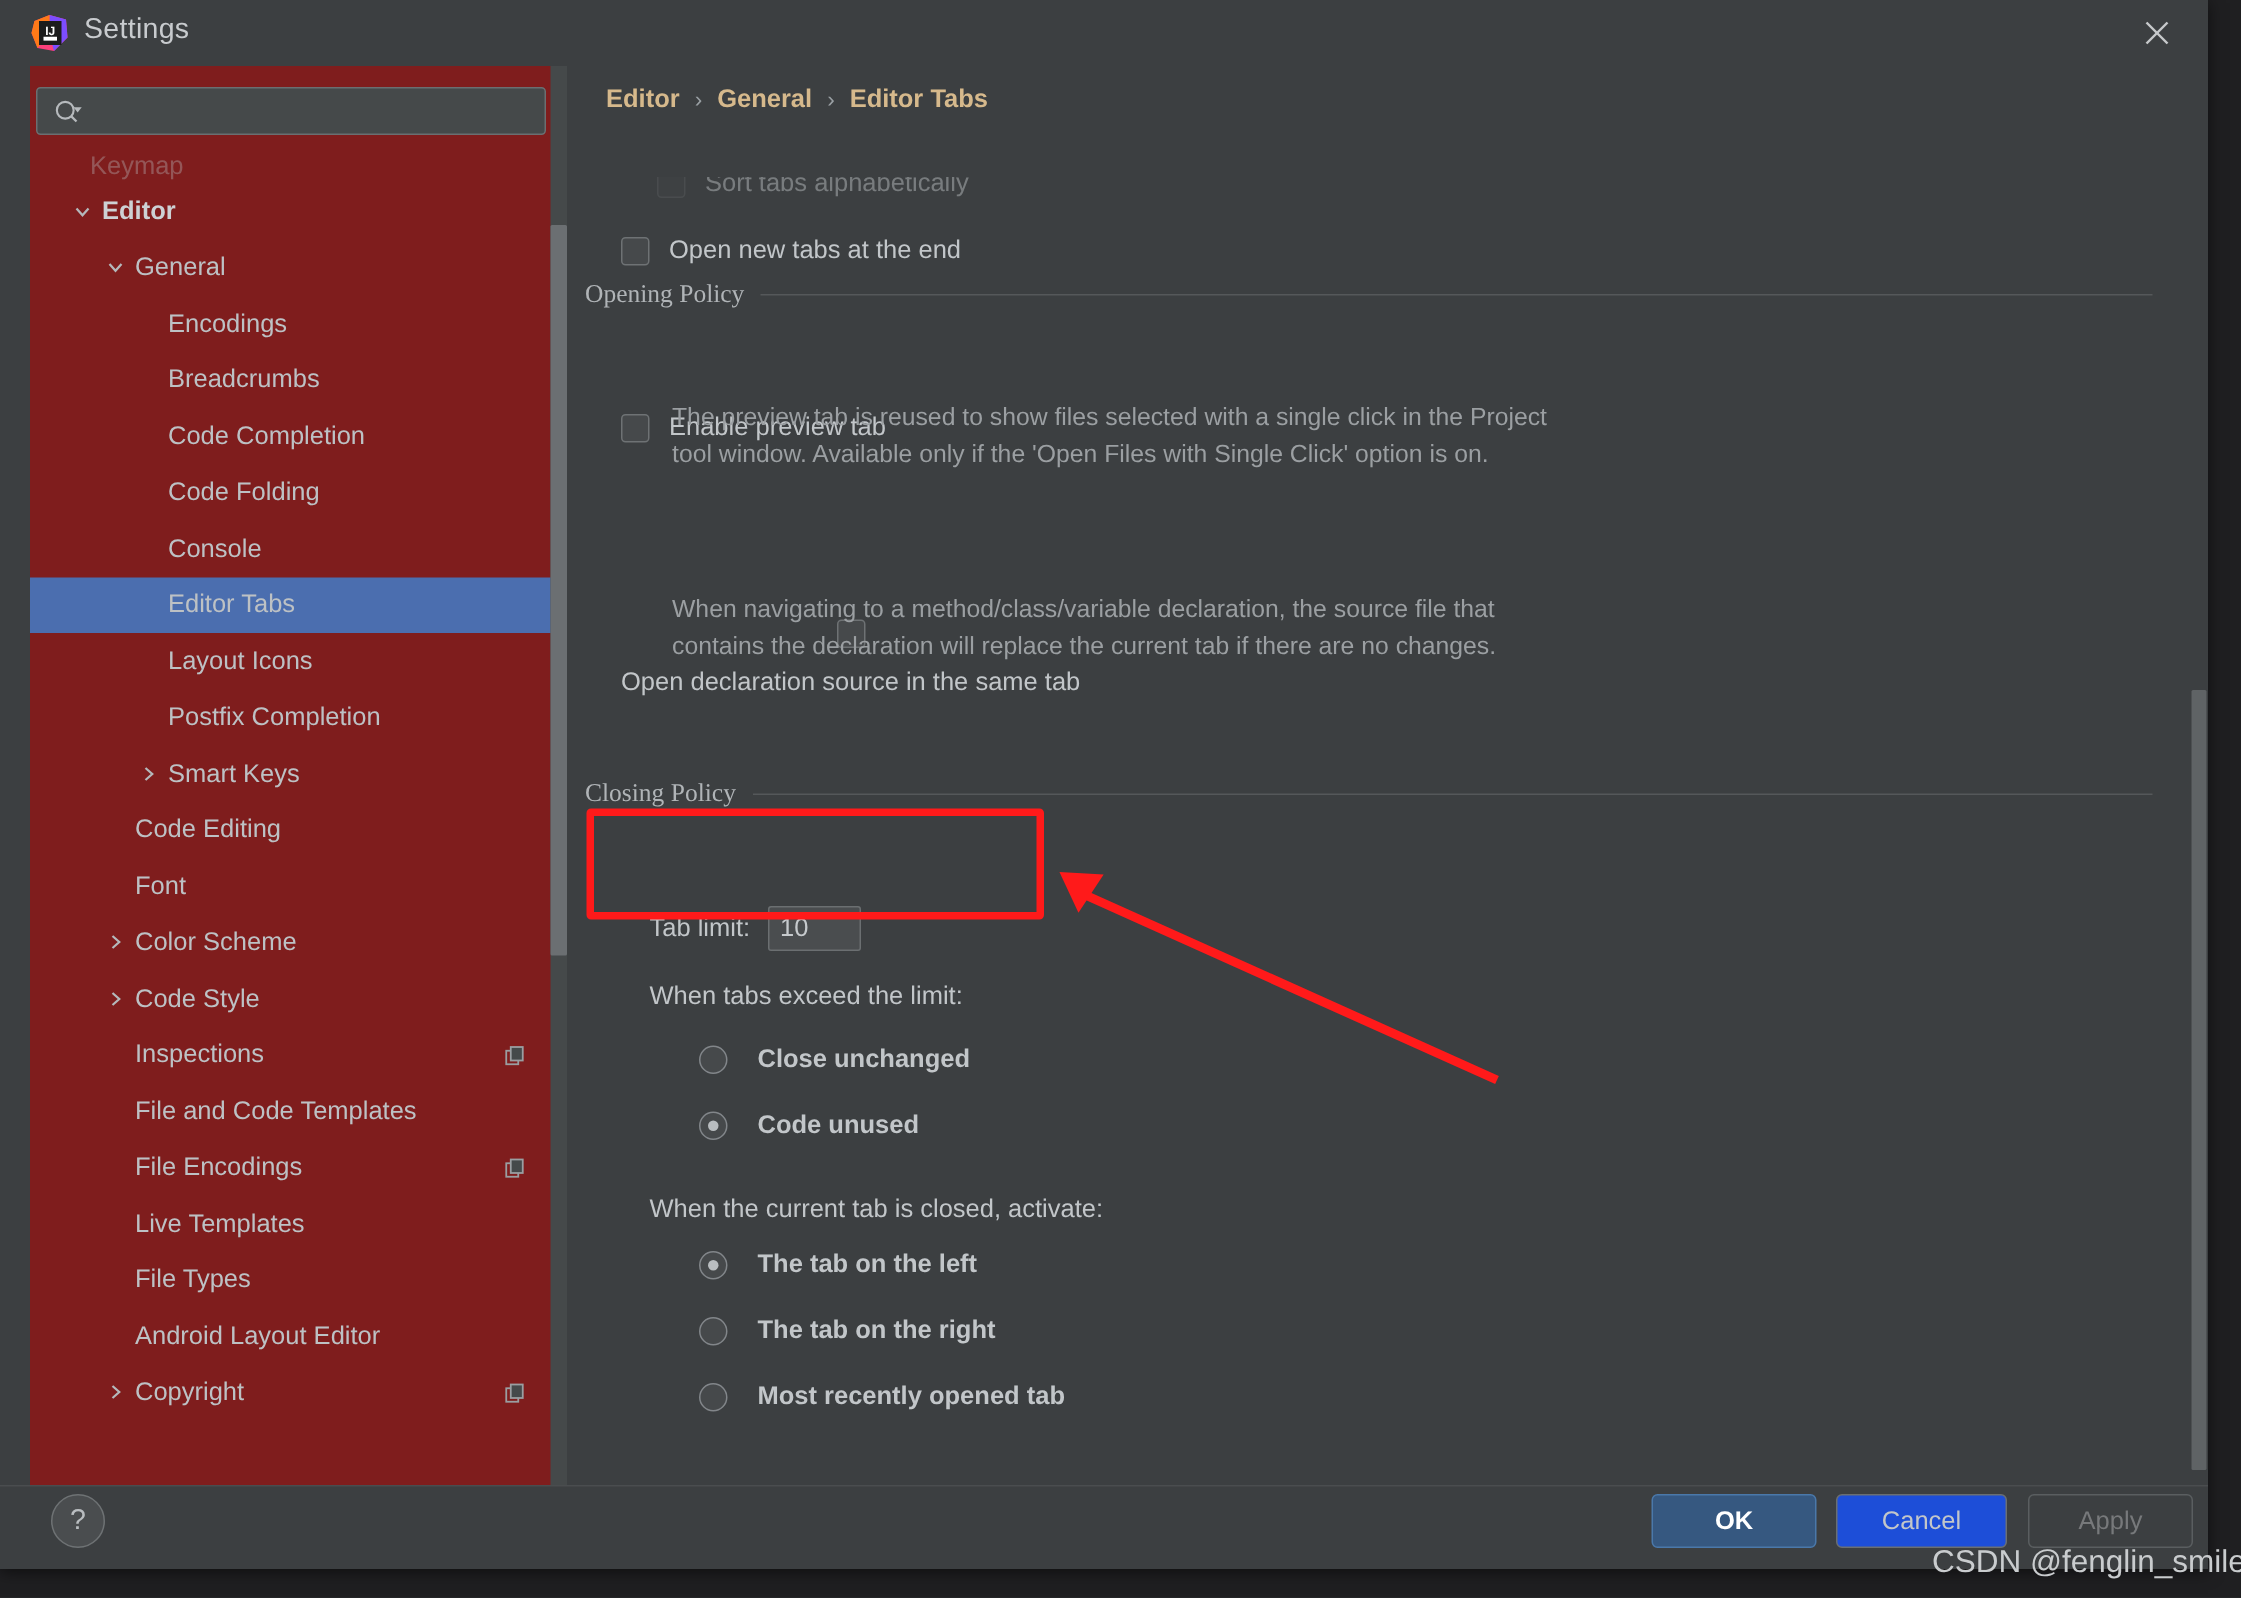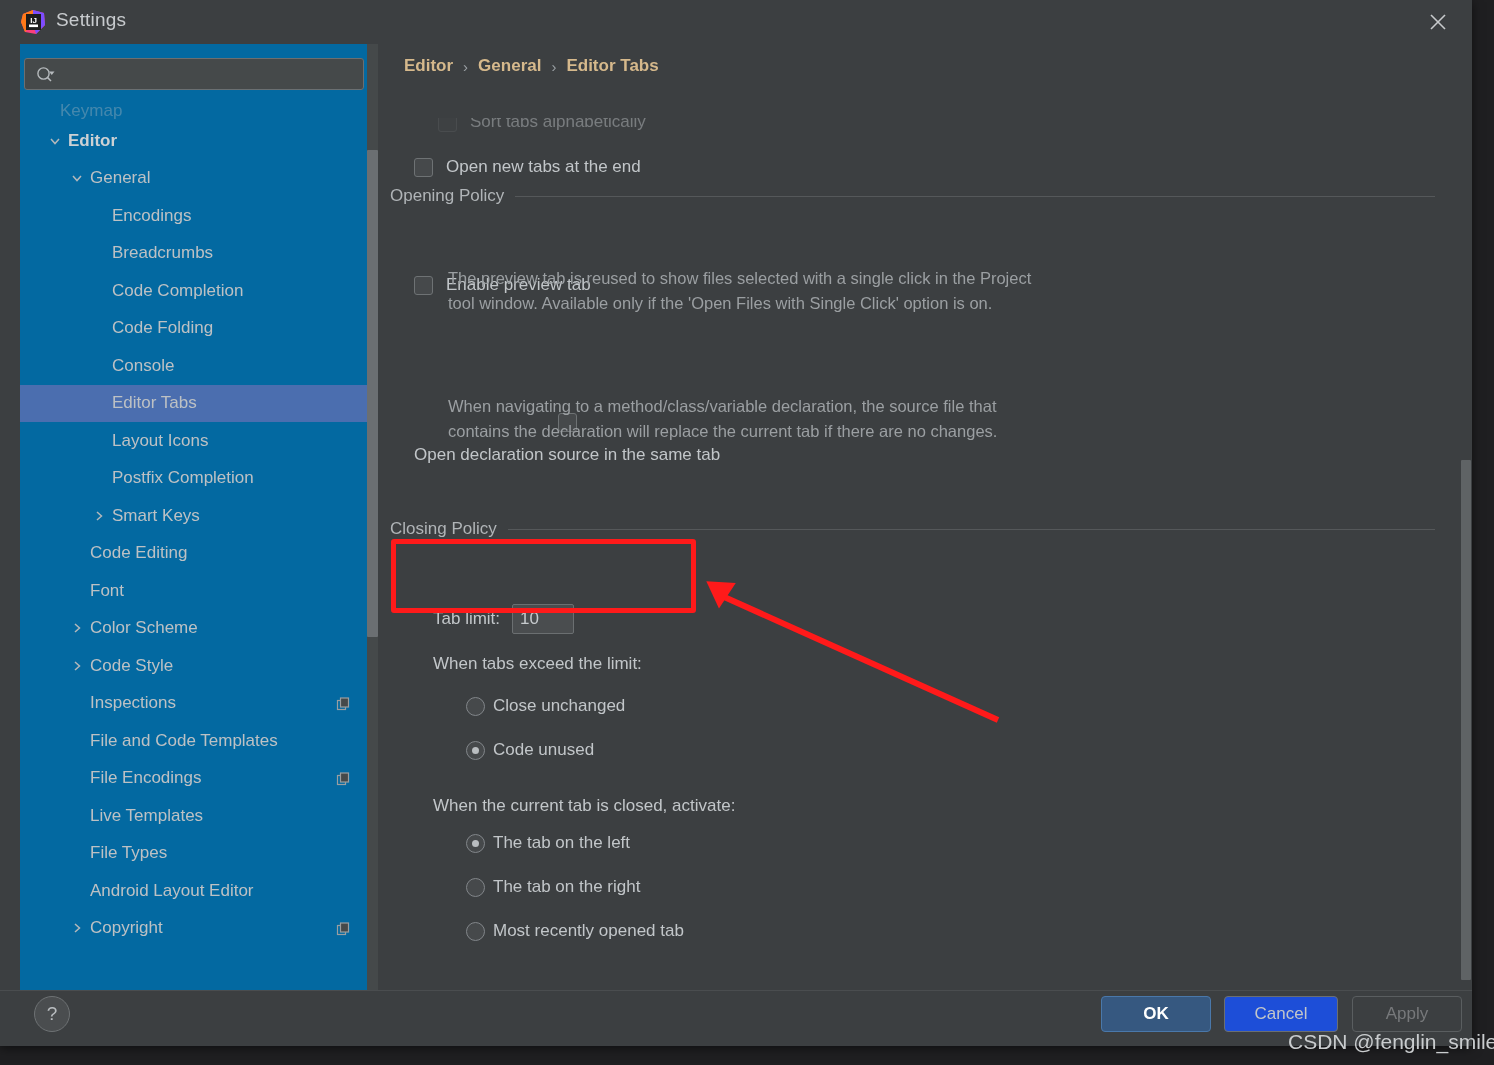--- a/index.html
+++ b/index.html
@@ -54,21 +54,21 @@
     cursor: default;
   }
   #close-btn svg { display:block; }
 
   
   #sidebar {
     position: absolute;
     left: 20px; top: 44px;
     width: 358px;
     height: 946px;
-    background: #0369a1;
+    background: #7f1d1d;
     overflow: hidden;
   }
   #search-wrap {
     position: absolute;
     left: 4px; top: 14px;
     width: 342px; height: 34px;
   }
   #search-box {
     position: absolute;
     left: 0; top: 0;
@@ -199,40 +199,42 @@
     position: absolute;
     display: flex;
     align-items: center;
     gap: 11px;
     width: 1045px;
   }
   .section-head .st {
     font-size: 17px;
     color: #b0b4b7;
     white-space: nowrap;
+    font-family: Liberation Serif, serif;
   }
   .section-head .sline {
     flex: 1 1 auto;
     height: 1px;
     background: #55585a;
   }
 
   .desc {
     position: absolute;
     font-size: 16.5px;
     line-height: 25px;
     color: #9b9fa2;
     width: 600px;
   }
 
   .row-radio {
     position: absolute;
     display: flex;
     align-items: center;
-    gap: 8px;
+    gap: 20px;
+    font-weight: bold;
   }
   .rb {
     width: 19px; height: 19px;
     box-sizing: border-box;
     border: 1px solid #82868a;
     border-radius: 50%;
     background: #46494b;
     flex: 0 0 auto;
     position: relative;
   }

